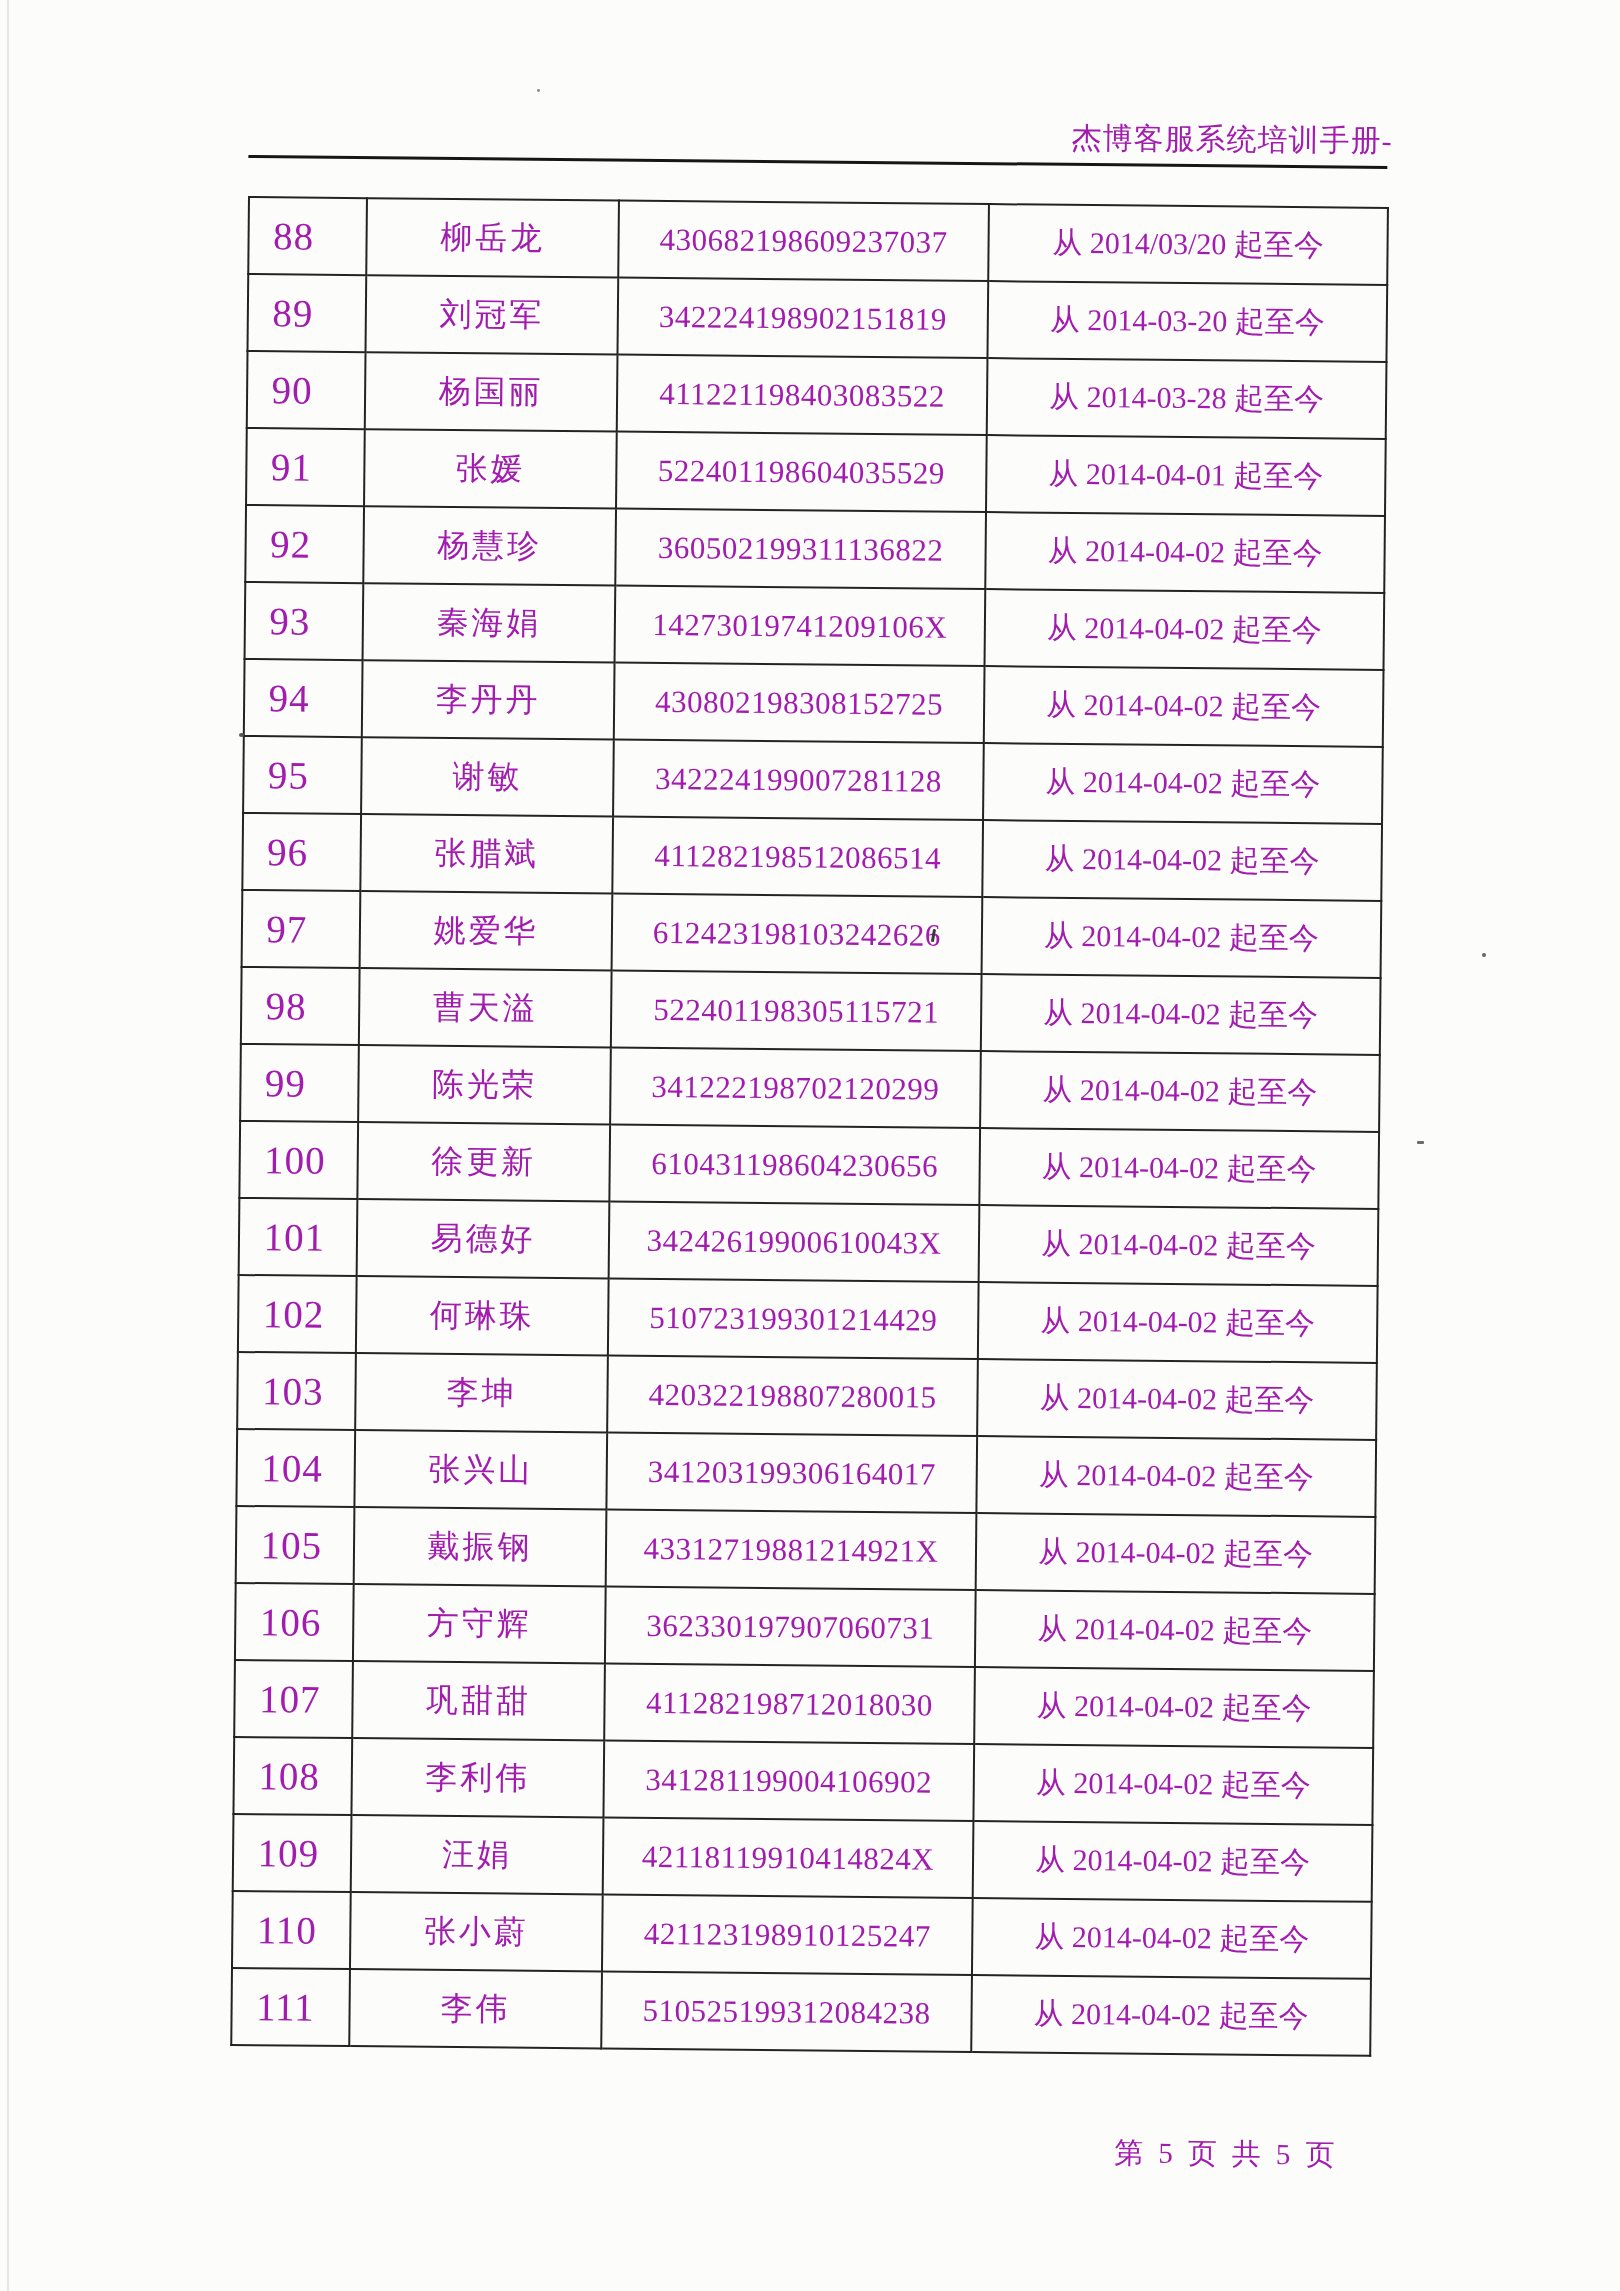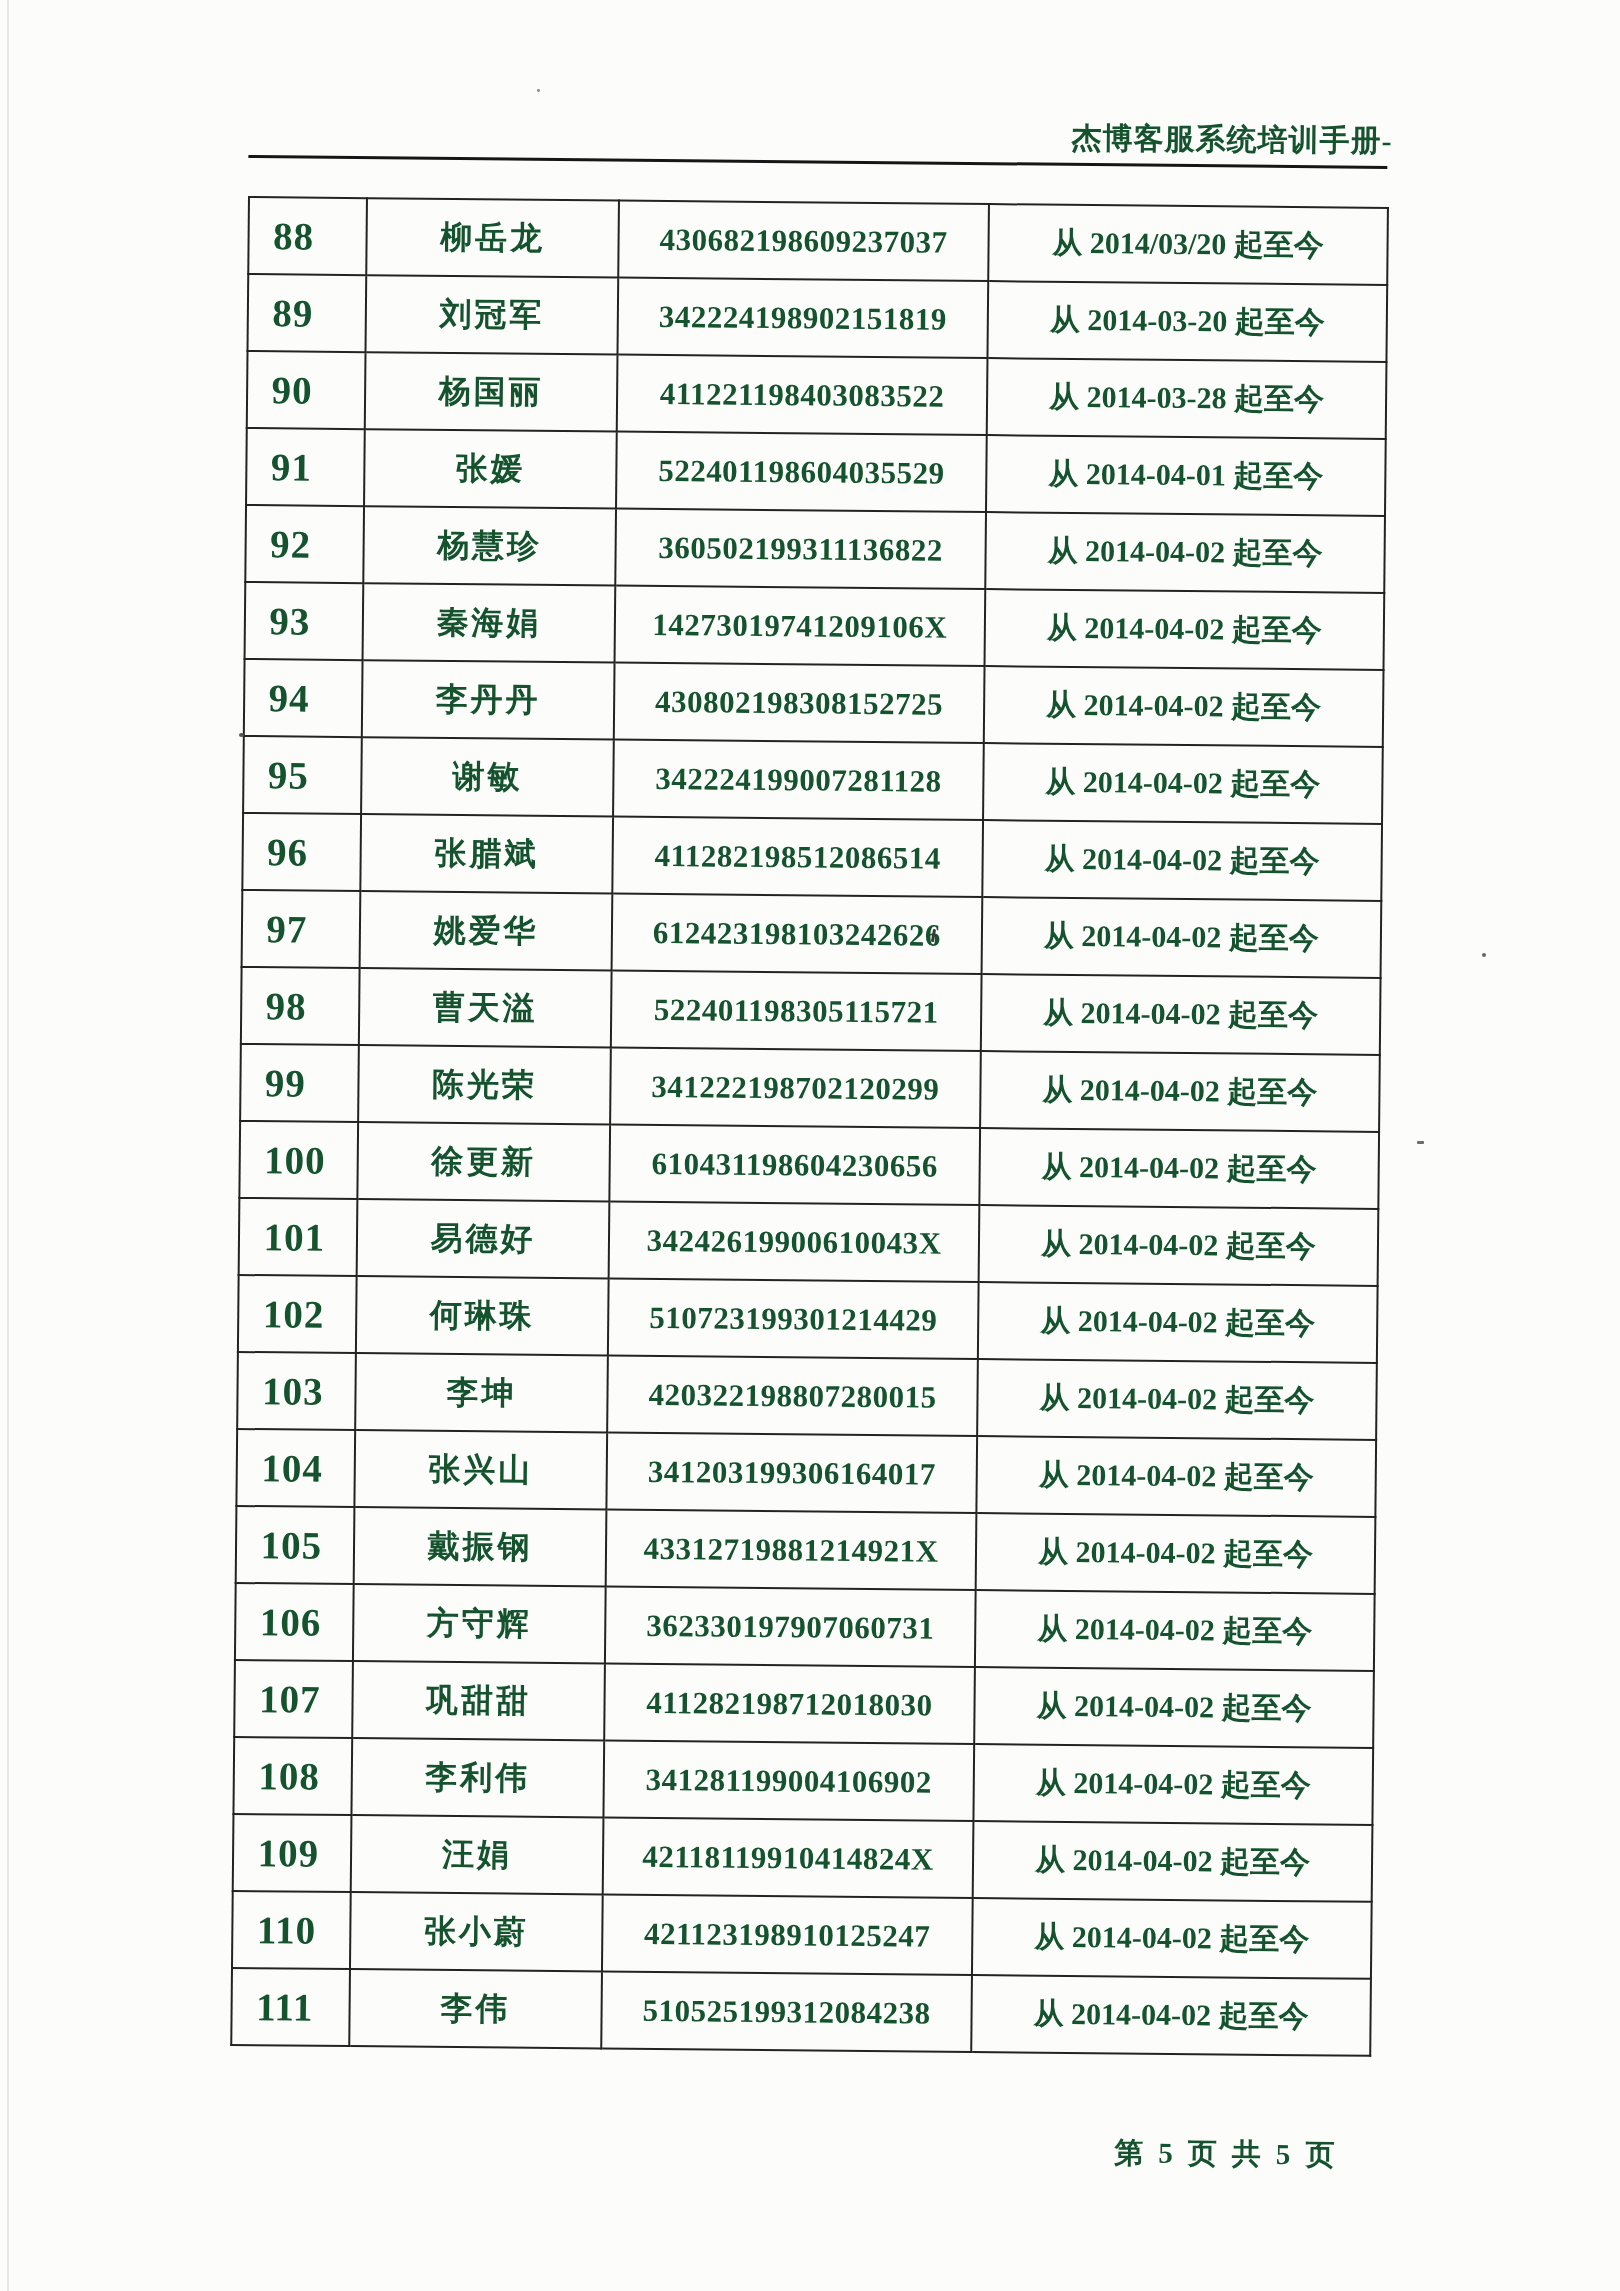--- a/index.html
+++ b/index.html
@@ -3,22 +3,21 @@
 <meta charset="utf-8">
 <style>
   html, body { margin: 0; padding: 0; background: #ffffff; }
   .page {
     position: relative;
     width: 1620px;
     height: 2292px;
     background: #fcfcfa;
     overflow: hidden;
     font-family: "Liberation Serif", "DejaVu Serif", serif;
-    color: #14532d;
-    font-weight: bold;
+    color: #a21caf;
   }
   
   .edge-streak {
     position: absolute;
     left: 6.9px; top: 0;
     width: 2px; height: 2292px;
     background: #e6e6e2;
   }
   
   .skew-wrap {

